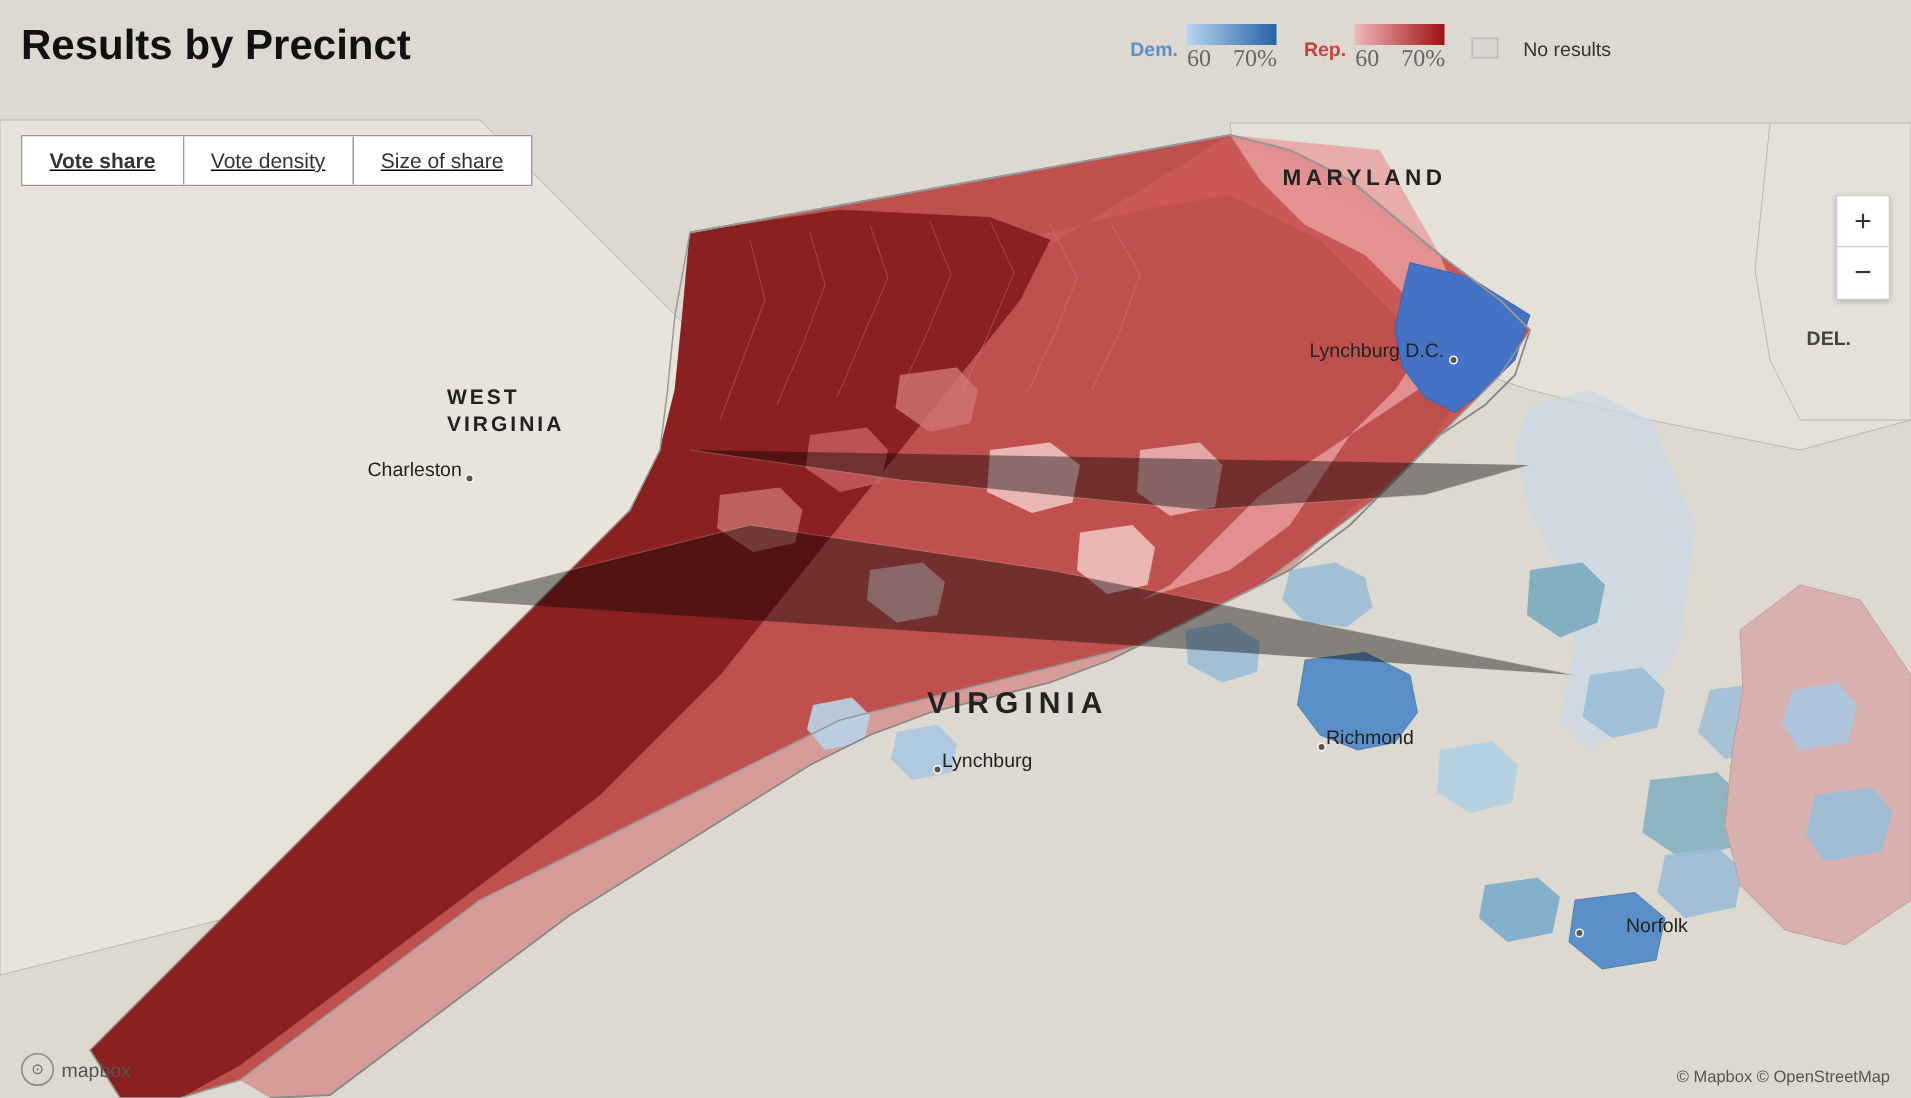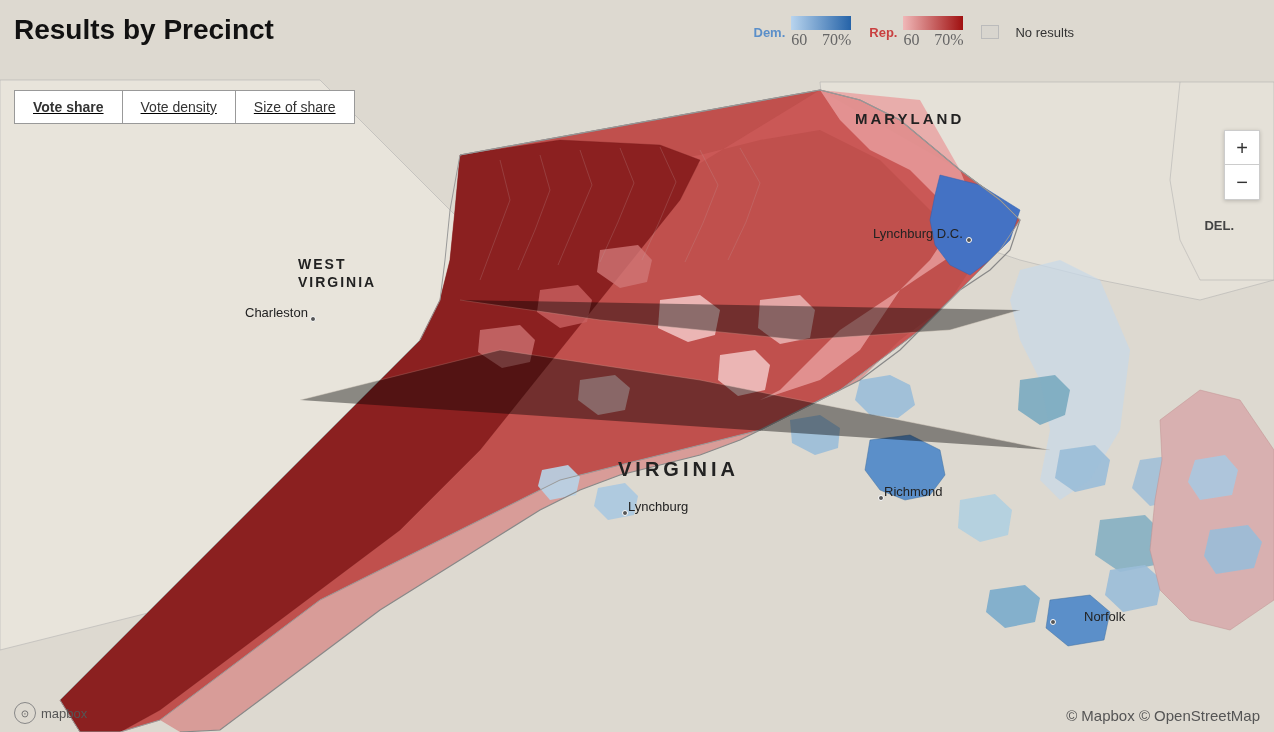--- a/index.html
+++ b/index.html
@@ -142,21 +142,21 @@
       line-height: 1;
       user-select: none;
     }
     .zoom-btn:last-child { border-bottom: none; }
 
     
     #attribution {
       position: absolute;
       bottom: 8px;
       right: 14px;
-      font-size: 15px;
+      font-size: 11px;
       color: #555;
       font-family: Arial, sans-serif;
     }
 
     #mapbox-logo {
       position: absolute;
       bottom: 8px;
       left: 14px;
       display: flex;
       align-items: center;

